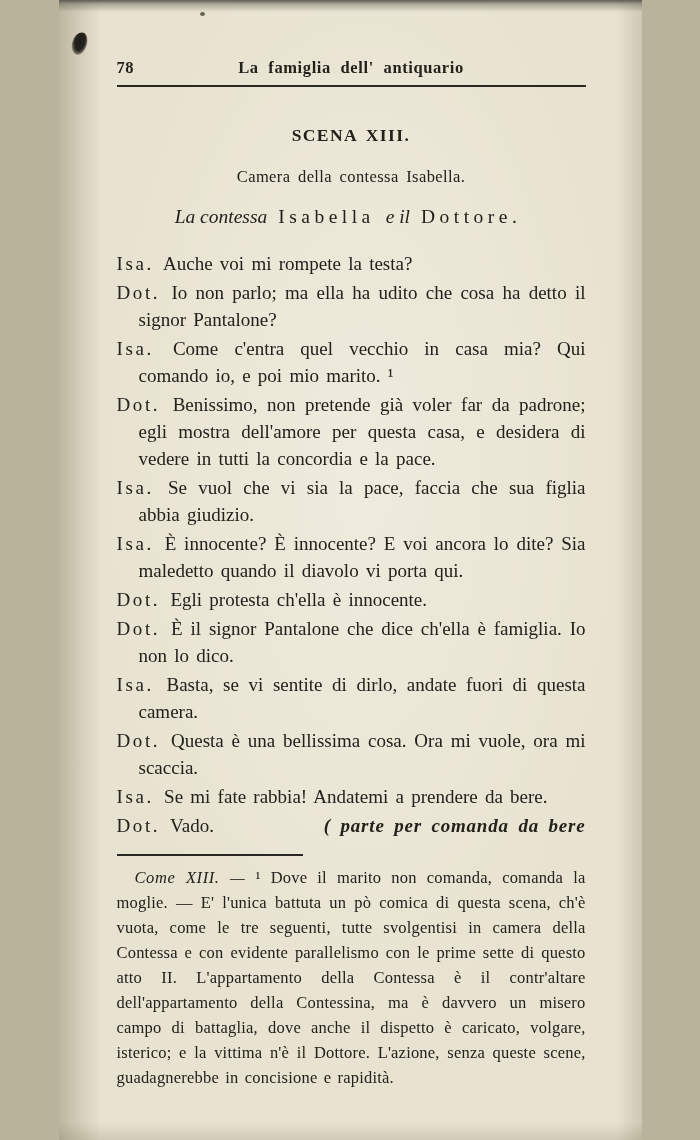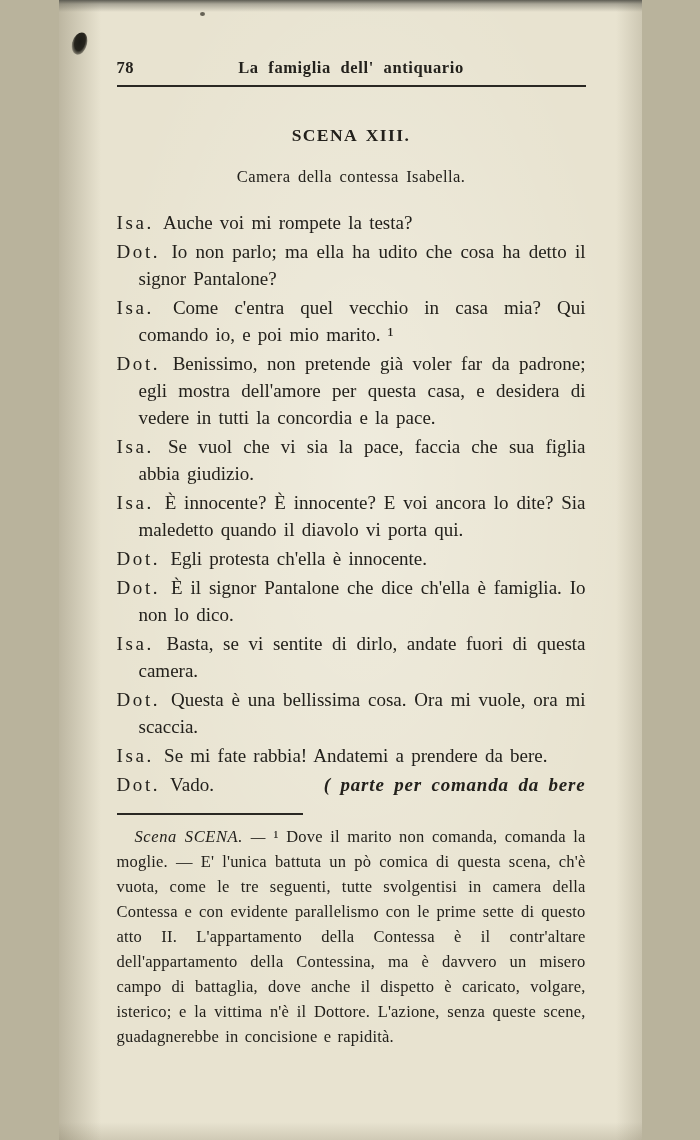--- a/index.html
+++ b/index.html
@@ -134,20 +134,26 @@
       <span class="page-number">78</span>
       <span class="running-title">La famiglia dell' antiquario</span>
       <span class="header-spacer"></span>
     </div>
     <div class="header-rule"></div>
 
     <h1 class="scene-title">SCENA XIII.</h1>
 
     <div class="scene-setting">Camera della contessa Isabella.</div>
 
+    <div class="characters-line">
+      <span class="it">La contessa</span>
+      <span class="spaced">Isabella</span>
+      <span class="it">e il</span>
+      <span class="spaced">Dottore.</span>
+    </div>
 
     <div class="dialogue">
       <p class="speech">
         <span class="speaker">Isa.</span>
         <span class="speech-text">Auche voi mi rompete la testa?</span>
       </p>
       <p class="speech">
         <span class="speaker">Dot.</span>
         <span class="speech-text">Io non parlo; ma ella ha udito che cosa ha detto il signor Pantalone?</span>
       </p>
@@ -190,18 +196,18 @@
       <p class="speech">
         <span class="stage-direction">( parte per comanda da bere</span>
         <span class="speaker">Dot.</span>
         <span class="speech-text">Vado.</span>
       </p>
     </div>
 
     <div class="footnote-rule"></div>
 
     <p class="footnote">
-      <span class="lead">Scena SCENA. —</span>
+      <span class="lead">Come XIII. —</span>
       <span>¹ Dove il marito non comanda, comanda la moglie. — E' l'unica battuta un pò comica di questa scena, ch'è vuota, come le tre seguenti, tutte svolgentisi in camera della Contessa e con evidente parallelismo con le prime sette di questo atto II. L'appartamento della Contessa è il contr'altare dell'appartamento della Contessina, ma è davvero un misero campo di battaglia, dove anche il dispetto è caricato, volgare, isterico; e la vittima n'è il Dottore. L'azione, senza queste scene, guadagnerebbe in concisione e rapidità.</span>
     </p>
 
   </div>
 </div>
 
 </body></html>

